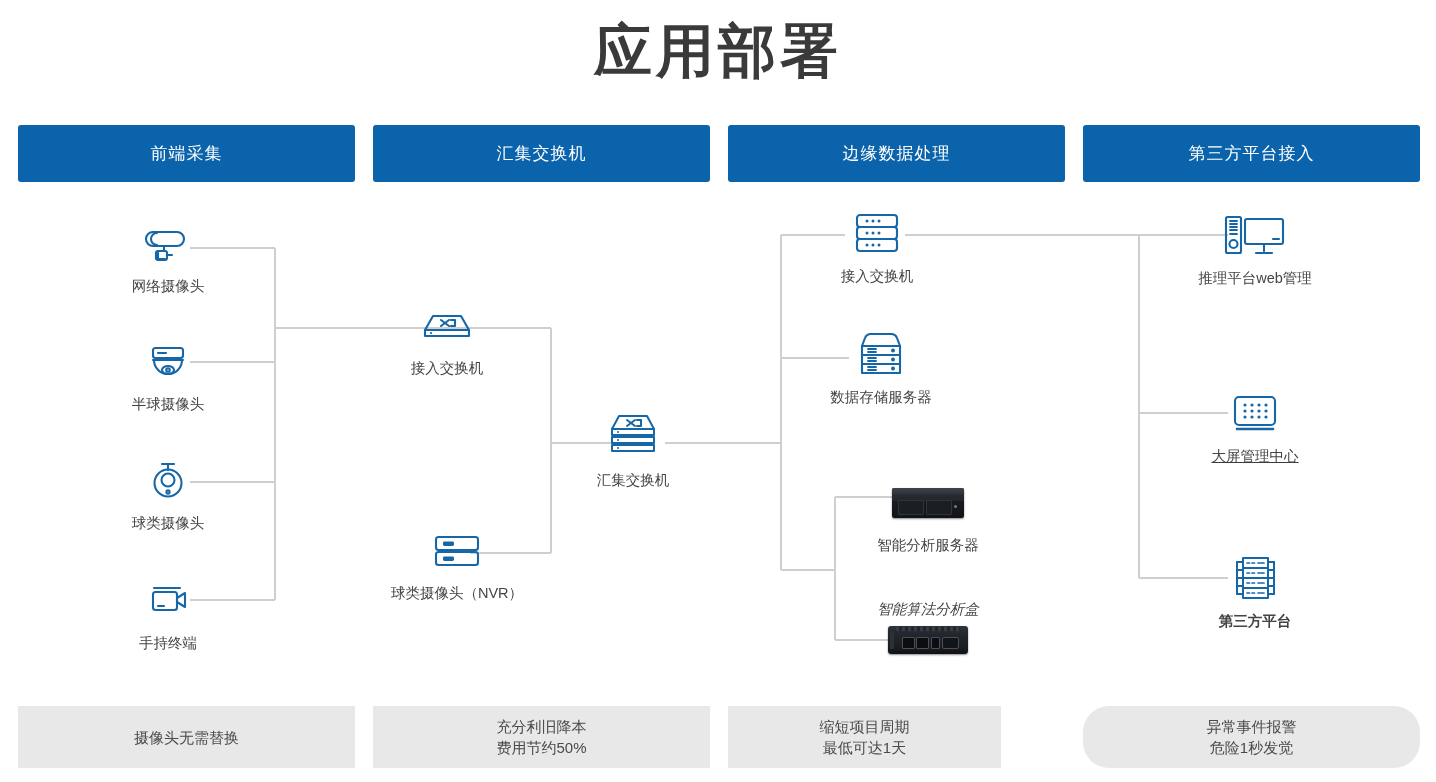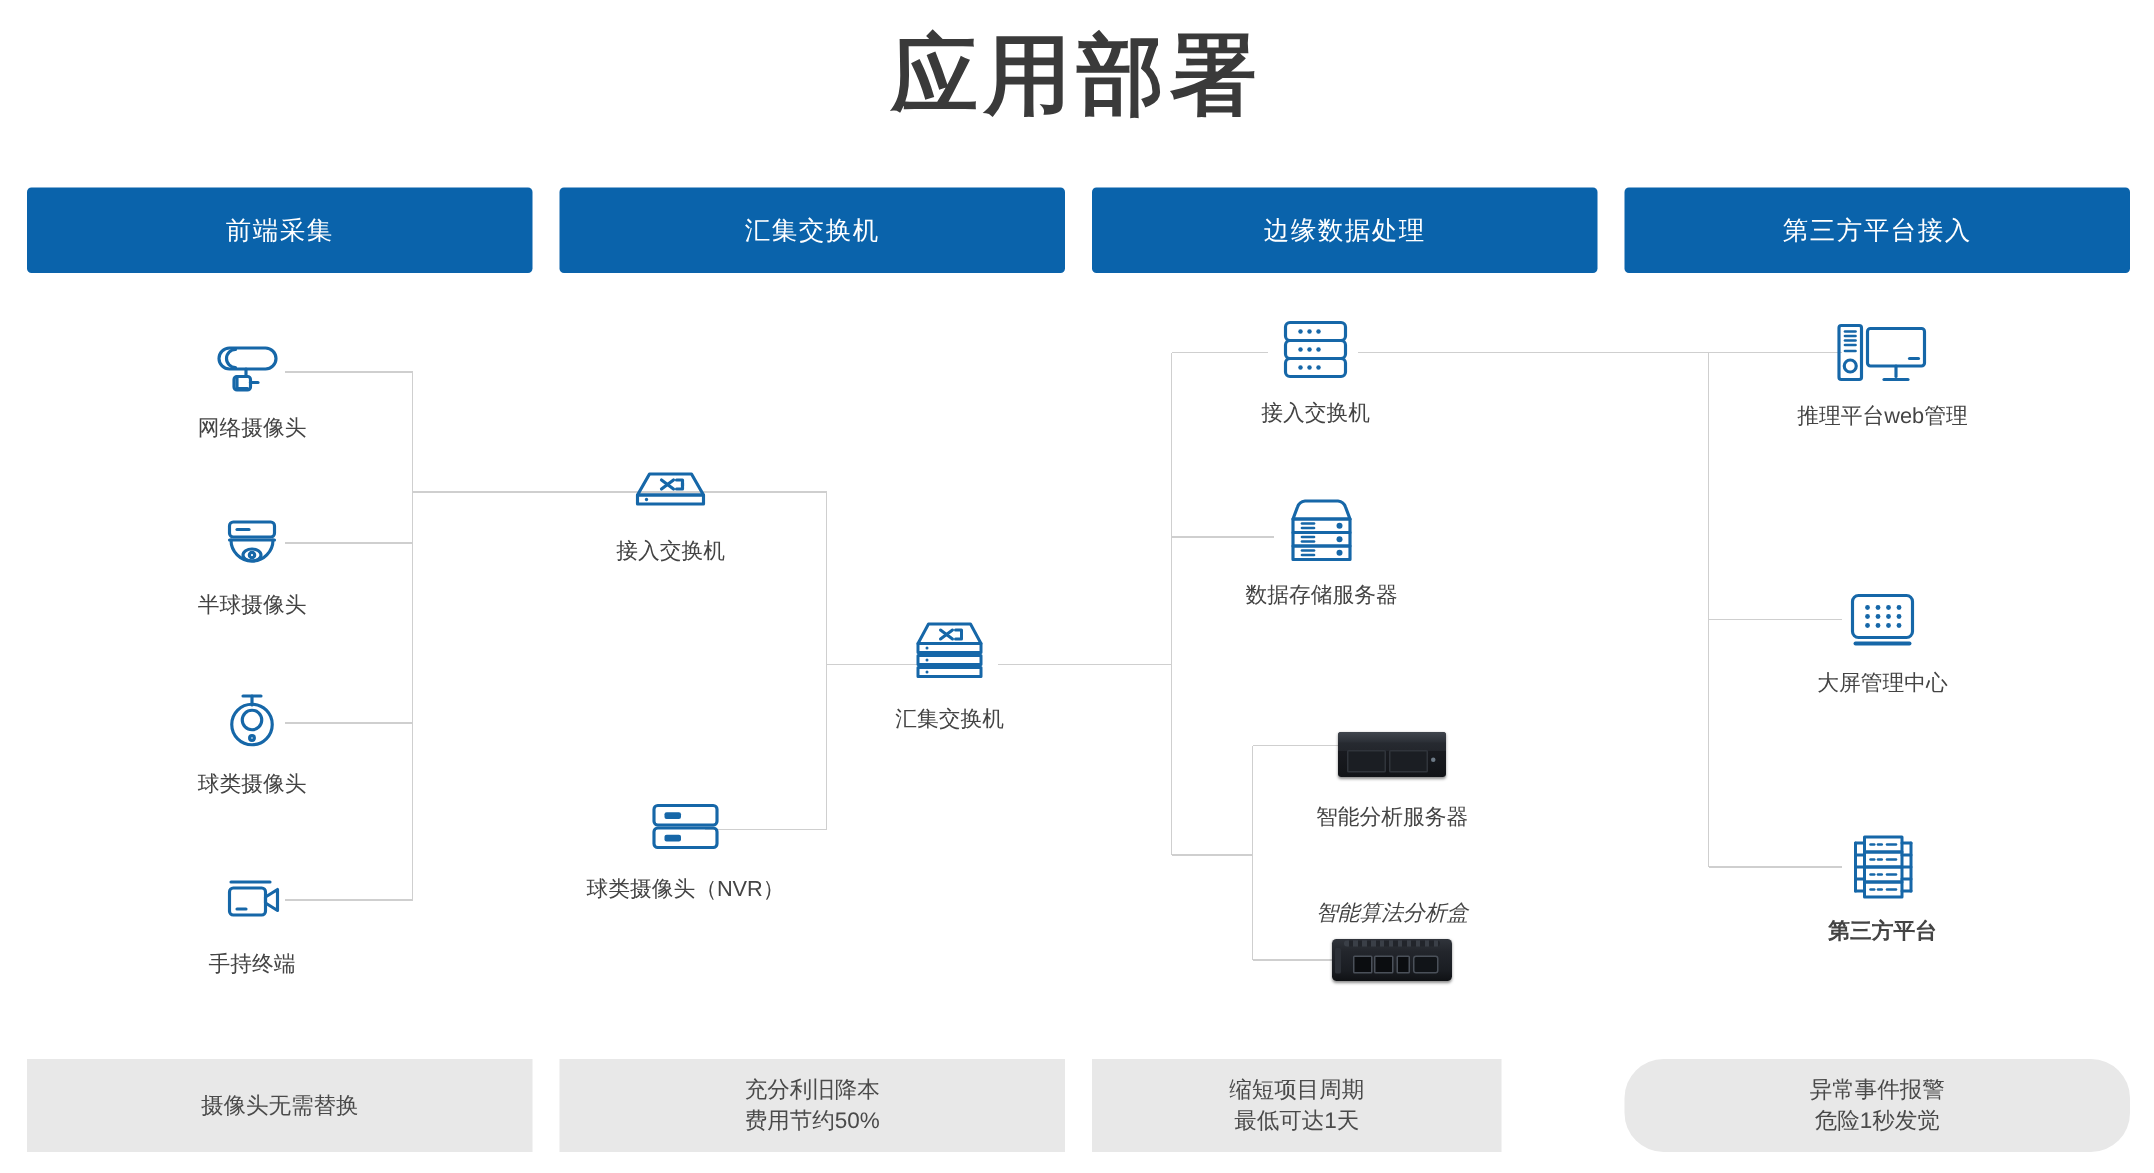--- a/index.html
+++ b/index.html
@@ -334,21 +334,21 @@
         <circle cx="13.5" cy="32" r="4"></circle>
         <rect x="25" y="7" width="38" height="25" rx="2"></rect>
         <path d="M44 32 v7"></path>
         <path d="M36 41 h16"></path>
         <path d="M53 27 h6"></path>
       </svg>
     </div>
     <div class="lbl">推理平台web管理</div>
   </div>
 
-  <div class="node" style="left:1193px;top:388px;width:124px;">
+  <div class="node" style="left:1193px;top:388px;width:124px;text-decoration:underline;">
     <div class="ico">
       <svg width="62" height="44" viewBox="0 0 62 44" fill="none" stroke="#1667a8" stroke-width="2.1" stroke-linecap="round" stroke-linejoin="round">
         <rect x="11" y="5" width="40" height="28" rx="4"></rect>
         <path d="M13 37 h36" stroke-width="2.6"></path>
         <g fill="#1667a8" stroke="none">
           <circle cx="21" cy="13" r="1.6"></circle>
             <circle cx="28" cy="13" r="1.6"></circle>
             <circle cx="35" cy="13" r="1.6"></circle>
             <circle cx="42" cy="13" r="1.6"></circle>
           <circle cx="21" cy="19" r="1.6"></circle>

